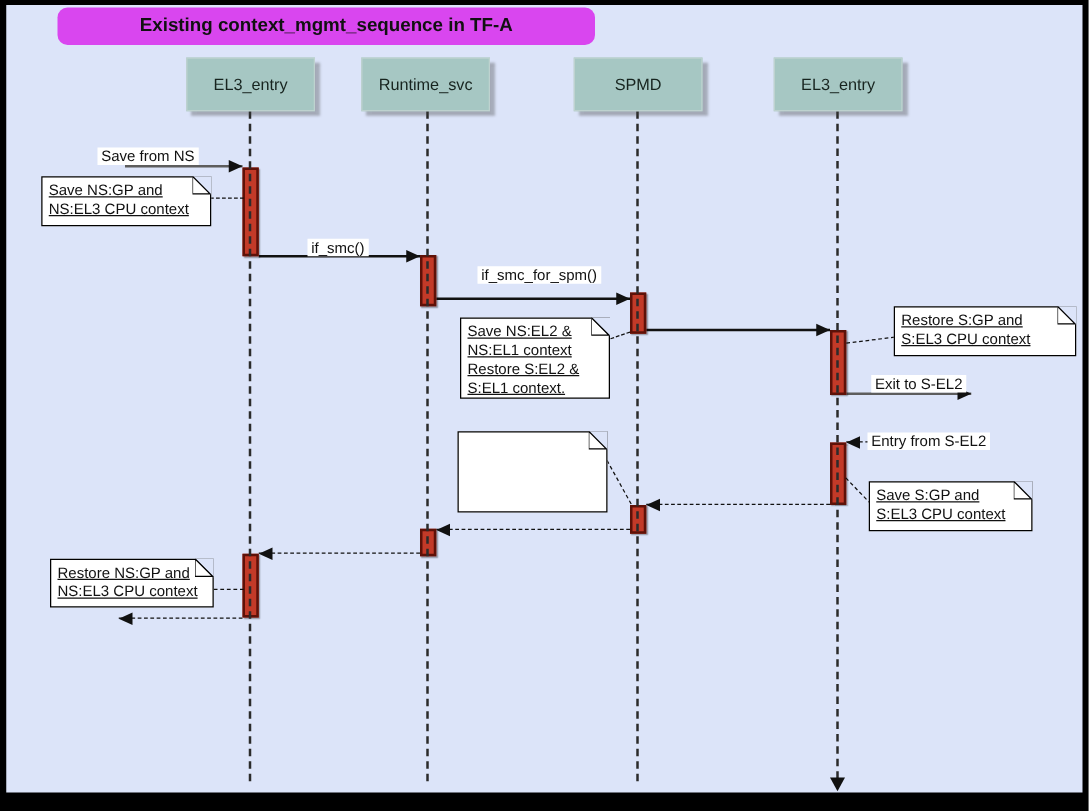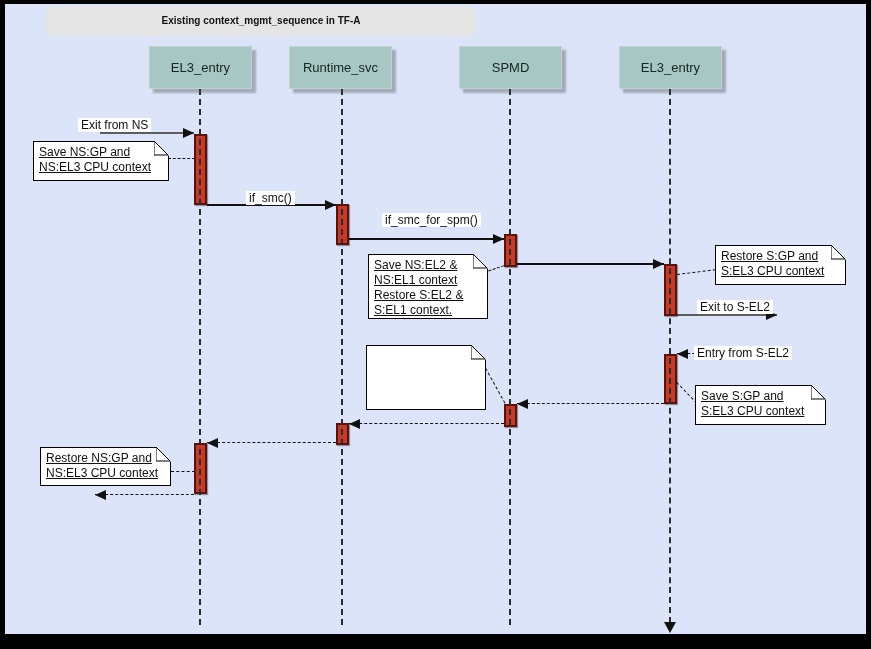--- a/index.html
+++ b/index.html
@@ -1,19 +1,19 @@
 <!DOCTYPE html>
 <html><head>
 <meta charset="utf-8">
 <style>
   html,body{margin:0;padding:0;background:#fff;font-family:"Liberation Sans",sans-serif;}
   .frame{position:relative;width:871px;height:649px;background:#000;overflow:hidden;}
   .canvas{position:absolute;left:5px;top:4px;width:861px;height:630px;background:#dce4f9;}
-  .title{position:absolute;left:46px;top:6px;width:430px;height:30px;background:#e5e5e5;
-         border-radius:8px;text-align:center;line-height:30px;font-size:10px;font-weight:bold;color:#111;z-index:9;}
+  .title{position:absolute;left:46px;top:6px;width:430px;height:30px;background:#d946ef;
+         border-radius:8px;text-align:center;line-height:30px;font-size:15px;font-weight:bold;color:#111;z-index:9;}
   .actor{position:absolute;top:46px;width:103px;height:43px;background:#a6c7c3;border:1px solid #bed2cf;
          box-sizing:border-box;box-shadow:4px 4px 2px rgba(60,60,60,0.35);text-align:center;line-height:41px;
          font-size:13px;color:#17241f;z-index:6;}
   .lifeline{position:absolute;width:0;border-left:2px dashed #2b2b2b;z-index:5;}
   .act{position:absolute;width:13px;background:#c33a28;border:2px solid #5e1108;box-sizing:border-box;
        z-index:4;box-shadow:1px 1px 1px rgba(0,0,0,0.35);}
   .line{position:absolute;height:0;border-top:2px solid #111;z-index:3;}
   .line.gray{border-top-color:#5d5d5d;}
   .line.dash{border-top:1.5px dashed #111;}
   .arrow-r{position:absolute;width:0;height:0;border-top:5px solid transparent;border-bottom:5px solid transparent;
@@ -62,21 +62,21 @@
   <div class="act" style="left:336px;top:204px;height:41px;"></div>
   <div class="act" style="left:504px;top:234px;height:33px;"></div>
   <div class="act" style="left:664px;top:264px;height:52px;"></div>
   <div class="act" style="left:664px;top:354px;height:50px;"></div>
   <div class="act" style="left:504px;top:404px;height:23px;"></div>
   <div class="act" style="left:336px;top:423px;height:22px;"></div>
   <div class="act" style="left:194px;top:443px;height:51px;"></div>
 
   <div class="line gray" style="left:100px;top:132px;width:94px;"></div>
   <div class="arrow-r" style="left:183px;top:128px;"></div>
-  <div class="mlabel" style="left:78px;top:118px;">Exit from NS</div>
+  <div class="mlabel" style="left:78px;top:118px;">Save from NS</div>
 
   <div class="line" style="left:207px;top:204px;width:129px;"></div>
   <div class="arrow-r" style="left:325px;top:200px;"></div>
   <div class="mlabel" style="left:246px;top:191px;">if_smc()</div>
 
   <div class="line" style="left:349px;top:238px;width:155px;"></div>
   <div class="arrow-r" style="left:493px;top:234px;"></div>
   <div class="mlabel" style="left:382px;top:213px;">if_smc_for_spm()</div>
 
   <div class="line" style="left:517px;top:263px;width:147px;"></div>
@@ -126,21 +126,21 @@
         <path d="M0 0 L14 14 L0 14 Z" fill="#fff" stroke="#000" stroke-width="1"></path>
       </svg>
     <div class="txt">
       <div>Save NS:EL2 &amp;</div>
       <div>NS:EL1 context</div>
       <div>Restore S:EL2 &amp;</div>
       <div>S:EL1 context.</div>
     </div>
   </div>
 
-  <div class="note" style="left:715px;top:245px;width:131px;height:40px;">
+  <div class="note" style="left:715px;top:245px;width:146px;height:40px;">
     <span class="mask"></span>
     <svg class="fold" width="15" height="15">
         <path d="M0 0 L14 14 L0 14 Z" fill="#fff" stroke="#000" stroke-width="1"></path>
       </svg>
     <div class="txt">
       <div>Restore S:GP and</div>
       <div>S:EL3 CPU context</div>
     </div>
   </div>
 

